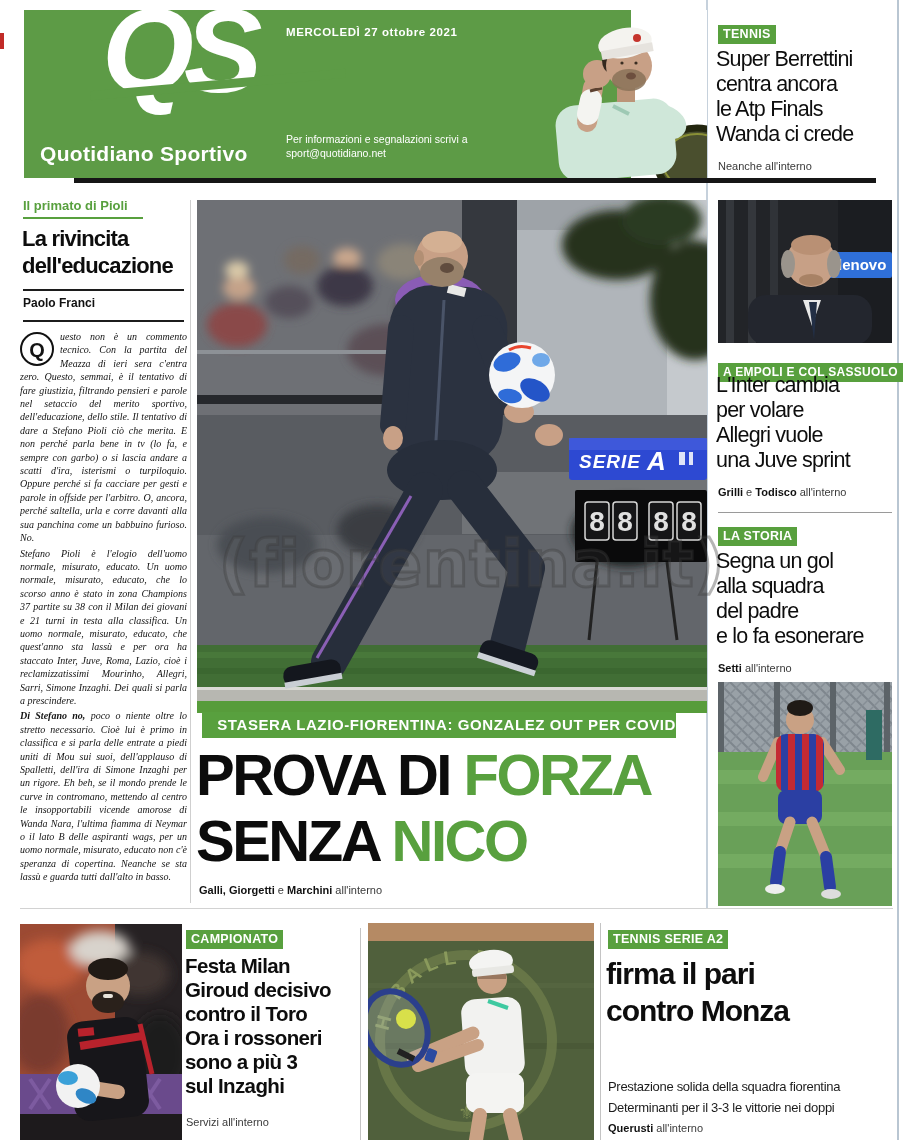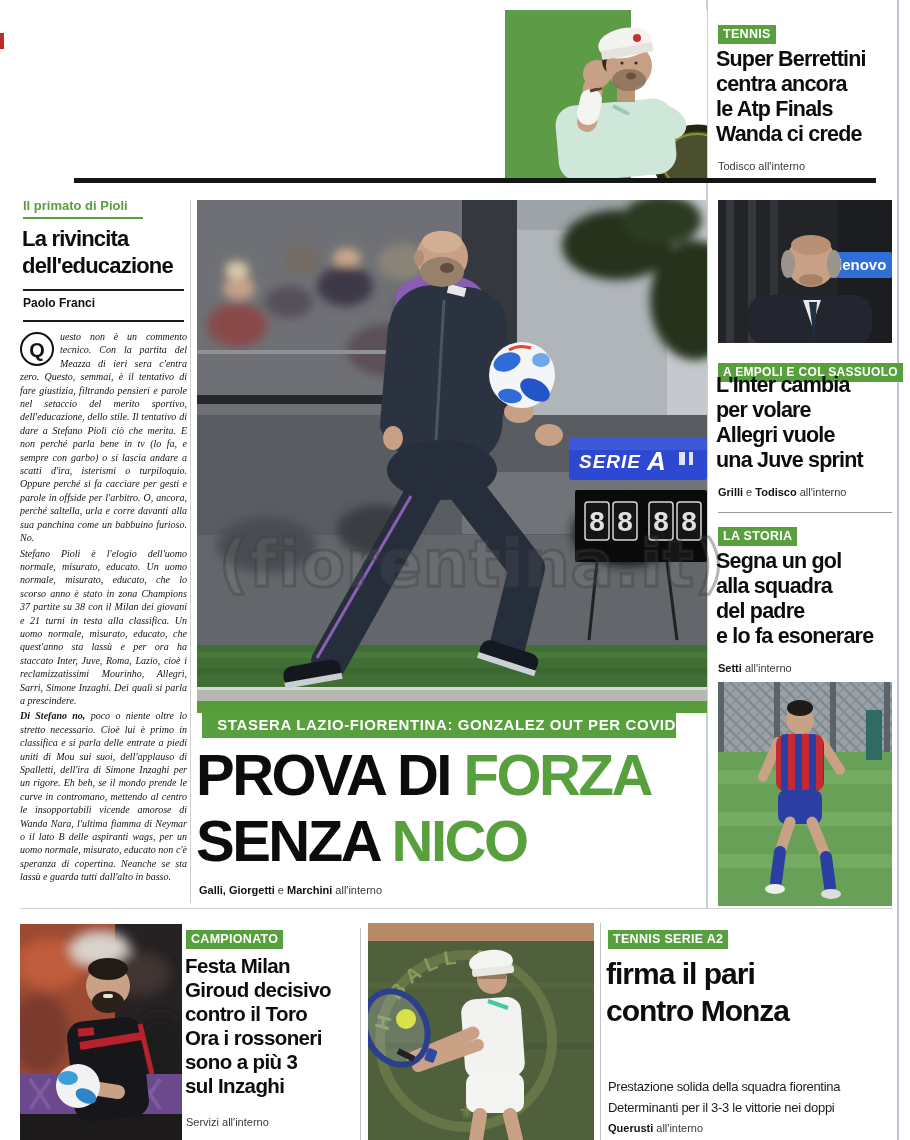--- a/index.html
+++ b/index.html
@@ -17,21 +17,21 @@
         transform:rotate(-5deg)}
   .tagline{left:16px;top:132px;font-size:21px;font-weight:bold;color:#fff;letter-spacing:.3px}
   .date{left:262px;top:16px;font-size:11.5px;font-weight:bold;color:#fff;letter-spacing:.6px}
   .contact{left:262px;top:122px;font-size:10.5px;color:#fff;line-height:14px}
   .rule-header{left:74px;top:178px;width:802px;height:5px;background:#161616}
 
   
   .badge{display:inline-block;background:var(--green);color:#fff;font-weight:bold;
          font-size:12.5px;letter-spacing:.3px;padding:2px 5px 3px}
   .badge.sm{font-size:12px}
-  .hl-sm{font-weight:bold;font-size:21.5px;line-height:25px;letter-spacing:-.8px;color:#0d0d0d}
+  .hl-sm{font-weight:normal;font-size:21.5px;line-height:25px;letter-spacing:-.8px;color:#0d0d0d}
   .hl-xs{font-weight:bold;font-size:20.5px;line-height:24px;letter-spacing:-.6px;color:#0d0d0d}
   .hl-md{font-weight:bold;font-size:30px;line-height:37px;letter-spacing:-1px;color:#0d0d0d}
   .byline{font-size:11px;color:#3a3a3a}
   .byline .bn{font-weight:bold;color:#111}
   .dek{font-size:13px;line-height:21px;letter-spacing:-.3px;color:#1c1c1c}
 
   
   .kicker{left:23px;top:198px;font-size:13px;font-weight:bold;color:var(--green)}
   .kicker-line{left:23px;top:217px;width:120px;height:2px;background:var(--green)}
   .op-title{left:22px;top:226px;width:168px;font-weight:bold;font-size:22px;line-height:26.5px;
@@ -68,20 +68,30 @@
 </style>
 </head>
 <body>
 
 <div id="page">
 
   <div class="abs edge-red"></div>
   <div class="abs edge-right"></div>
   <div class="abs vline-blue"></div>
 
+  <div class="abs banner">
+    <div class="abs logo">QS</div>
+    <div class="abs logo-stripe"></div>
+    <div class="abs tagline">Quotidiano Sportivo</div>
+    <div class="abs date">MERCOLEDÌ 27 ottobre 2021</div>
+    <div class="abs contact">
+      <div>Per informazioni e segnalazioni scrivi a</div>
+      <div>sport@quotidiano.net</div>
+    </div>
+  </div>
 
   <svg class="abs" style="left:505px;top:10px" width="202" height="168" viewBox="0 0 202 168">
     <rect x="0" y="0" width="126" height="168" fill="#5d9b46"></rect>
     <rect x="126" y="0" width="76" height="168" fill="#ffffff"></rect>
     <ellipse cx="192" cy="152" rx="40" ry="34" fill="#4a4f2e" stroke="#23260f" stroke-width="7"></ellipse>
     <ellipse cx="192" cy="152" rx="34" ry="28" fill="none" stroke="#c9d23e" stroke-width="2" opacity=".5"></ellipse>
     <ellipse cx="158" cy="112" rx="24" ry="17" fill="#cfe7d9" transform="rotate(20 158 112)"></ellipse>
     <rect x="52" y="92" width="118" height="76" rx="20" fill="#cfe7d9" transform="rotate(-5 110 130)"></rect>
     <path d="M108 96 L124 104" stroke="#9ec9b4" stroke-width="4"></path>
     <path d="M82 112 L88 78" stroke="#c8a086" stroke-width="20" stroke-linecap="round"></path>
@@ -102,21 +112,21 @@
 
   <div class="abs" style="left:718px;top:24px">
     <span class="badge">TENNIS</span>
   </div>
   <div class="abs hl-sm" style="left:716px;top:47px;width:180px">
       <div>Super Berrettini</div>
       <div>centra ancora</div>
       <div>le Atp Finals</div>
       <div>Wanda ci crede</div>
     </div>
-  <div class="abs byline" style="left:718px;top:160px">Todisco all'interno</div>
+  <div class="abs byline" style="left:718px;top:160px">Neanche all'interno</div>
 
   <div class="abs rule-header"></div>
 
   <div class="abs kicker">Il primato di Pioli</div>
   <div class="abs kicker-line"></div>
   <div class="abs op-title">
       <div>La rivincita</div>
       <div>dell'educazione</div>
     </div>
   <div class="abs rule-thin" style="left:23px;top:289px"></div>

